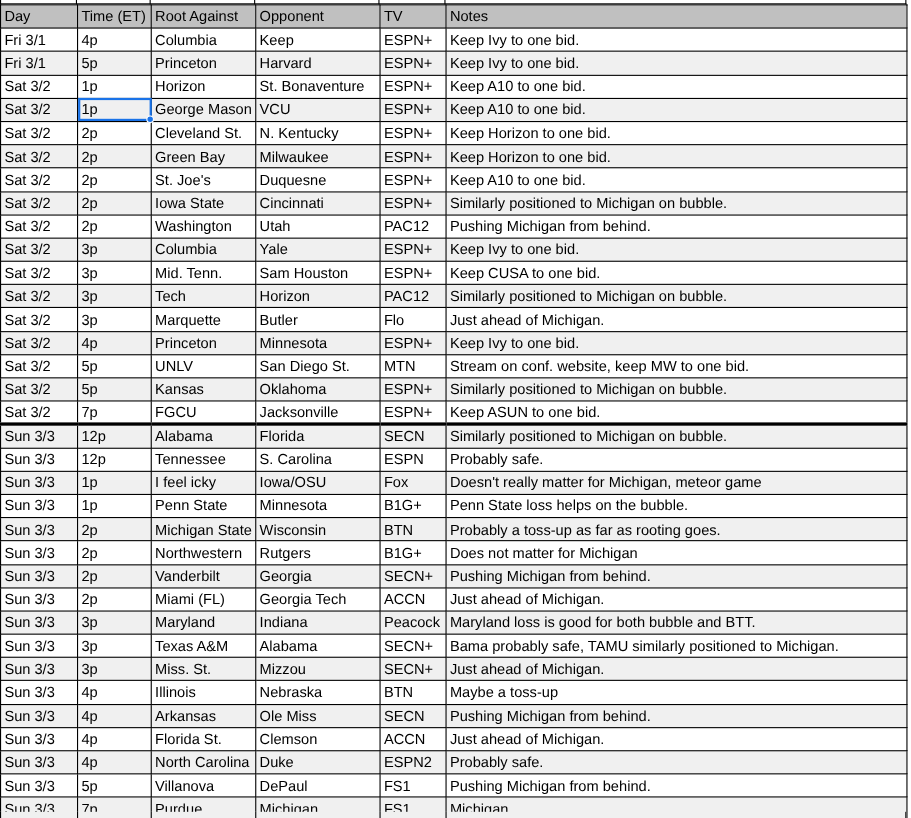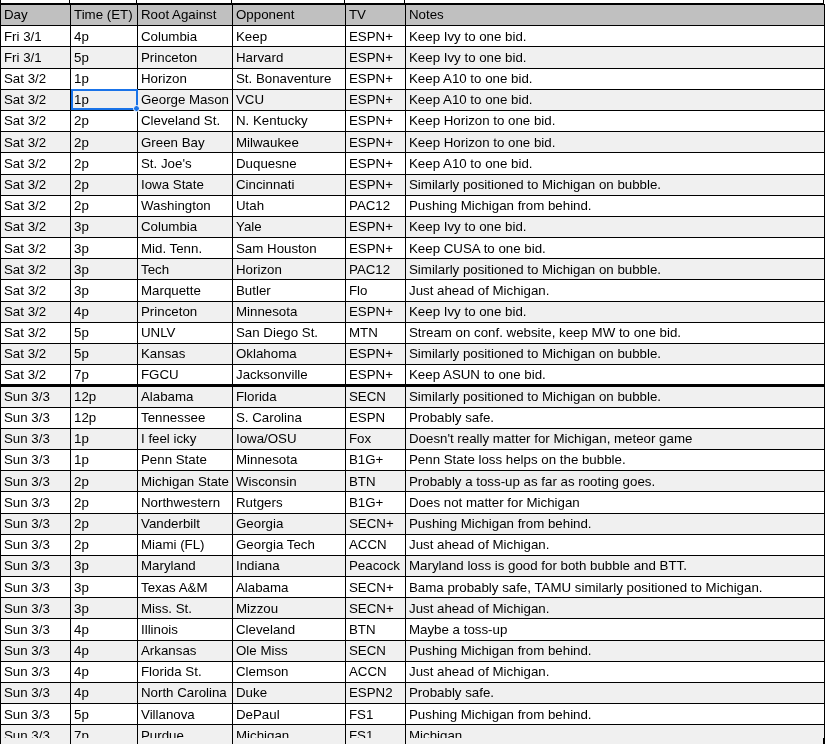--- a/index.html
+++ b/index.html
@@ -389,21 +389,21 @@
           <td>3p</td>
           <td>Miss. St.</td>
           <td>Mizzou</td>
           <td>SECN+</td>
           <td>Just ahead of Michigan.</td>
         </tr>
         <tr class="plain">
           <td class="day">Sun 3/3</td>
           <td>4p</td>
           <td>Illinois</td>
-          <td>Cleveland</td>
+          <td>Nebraska</td>
           <td>BTN</td>
           <td>Maybe a toss-up</td>
         </tr>
         <tr class="band">
           <td class="day">Sun 3/3</td>
           <td>4p</td>
           <td>Arkansas</td>
           <td>Ole Miss</td>
           <td>SECN</td>
           <td>Pushing Michigan from behind.</td>

